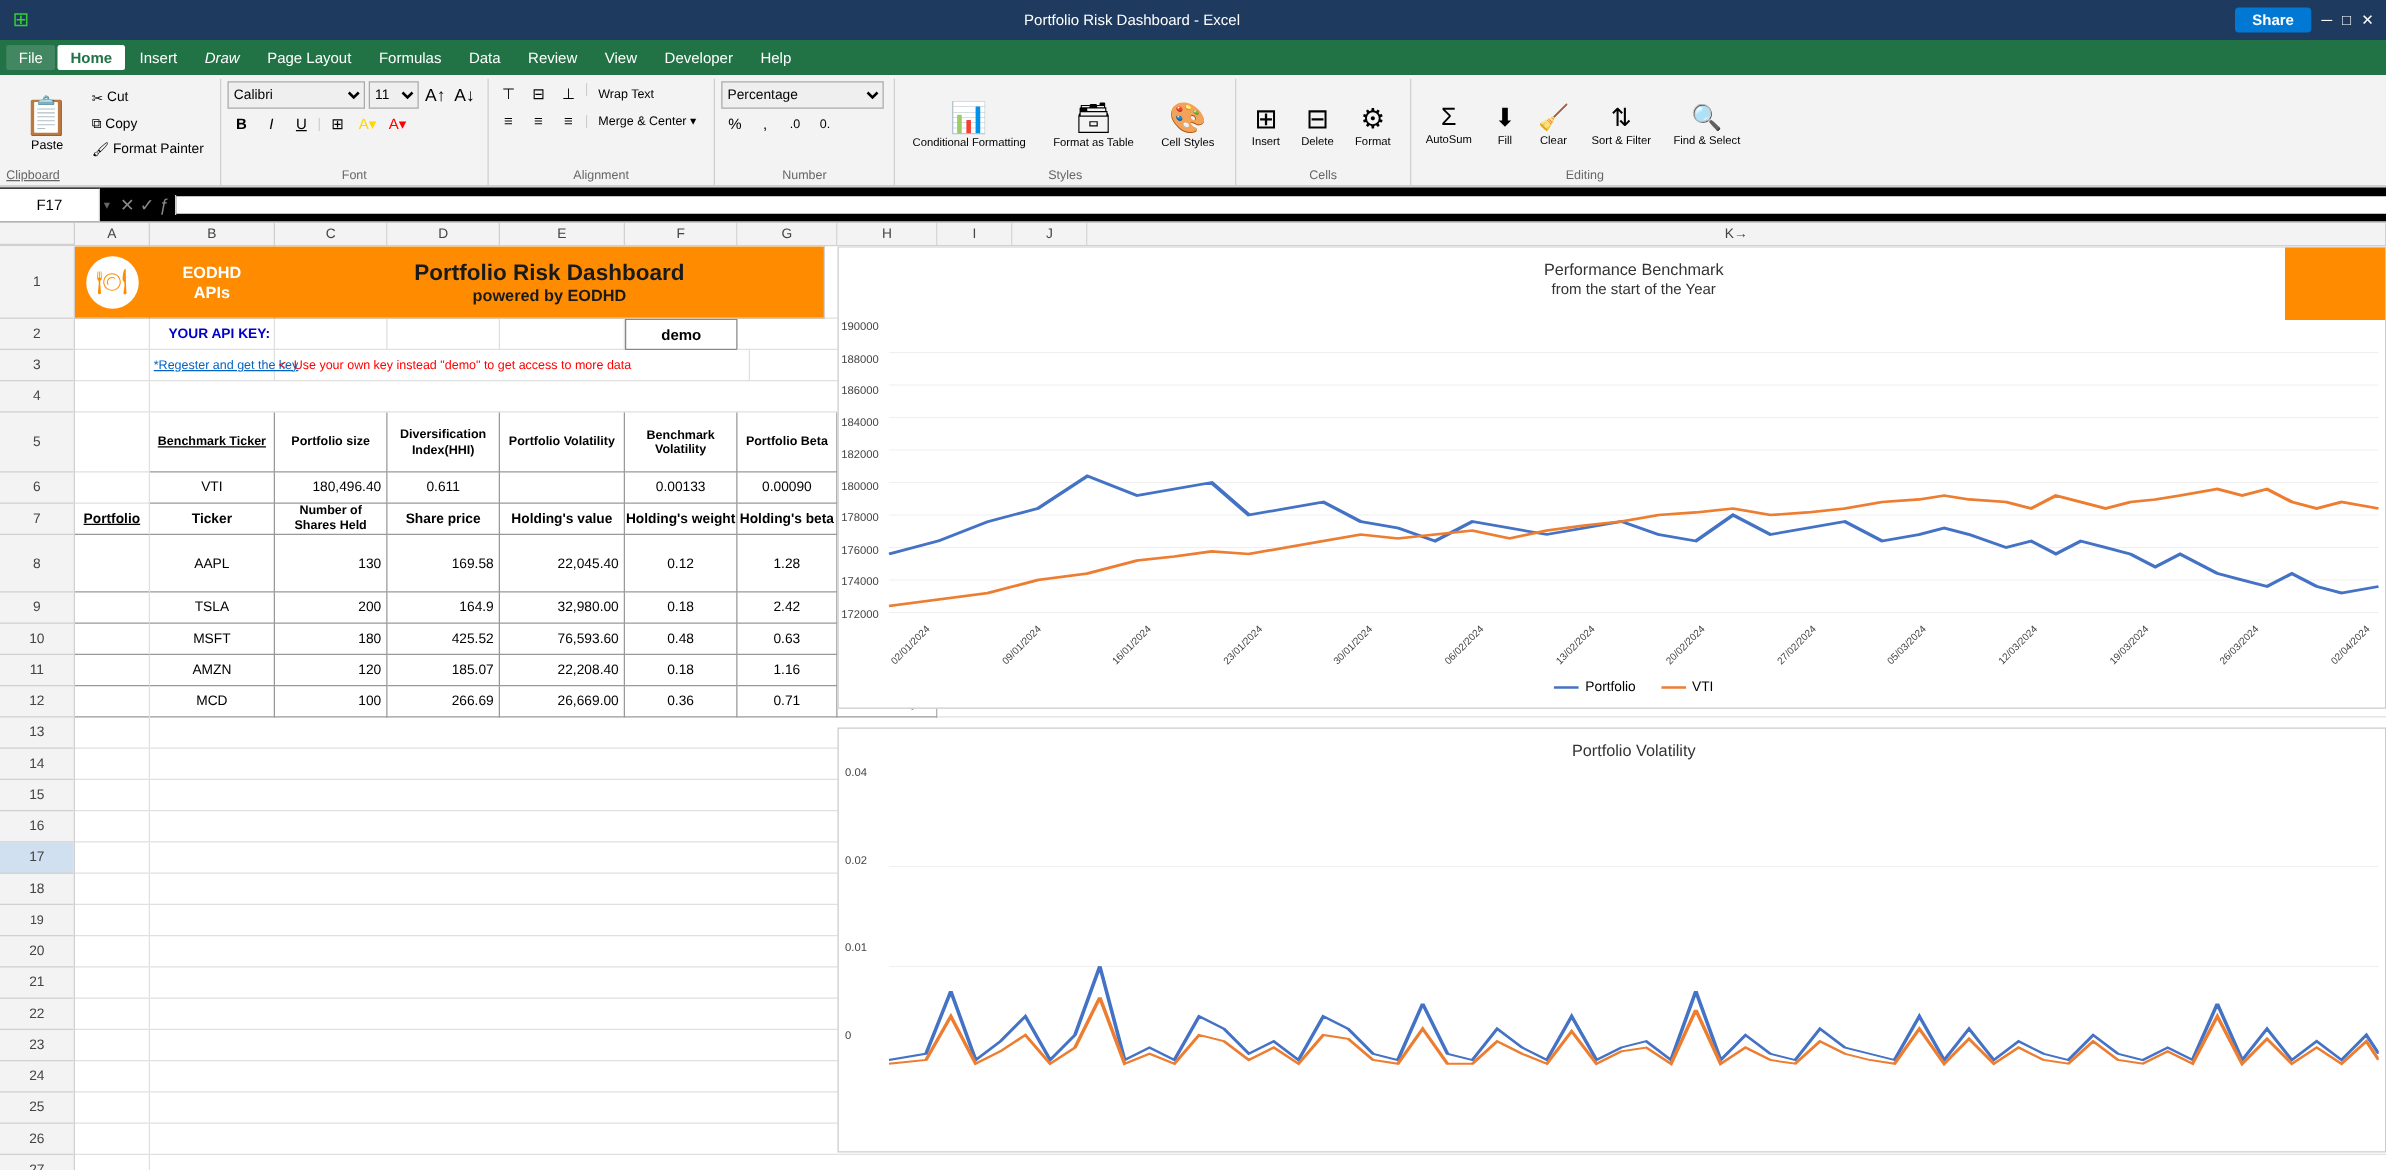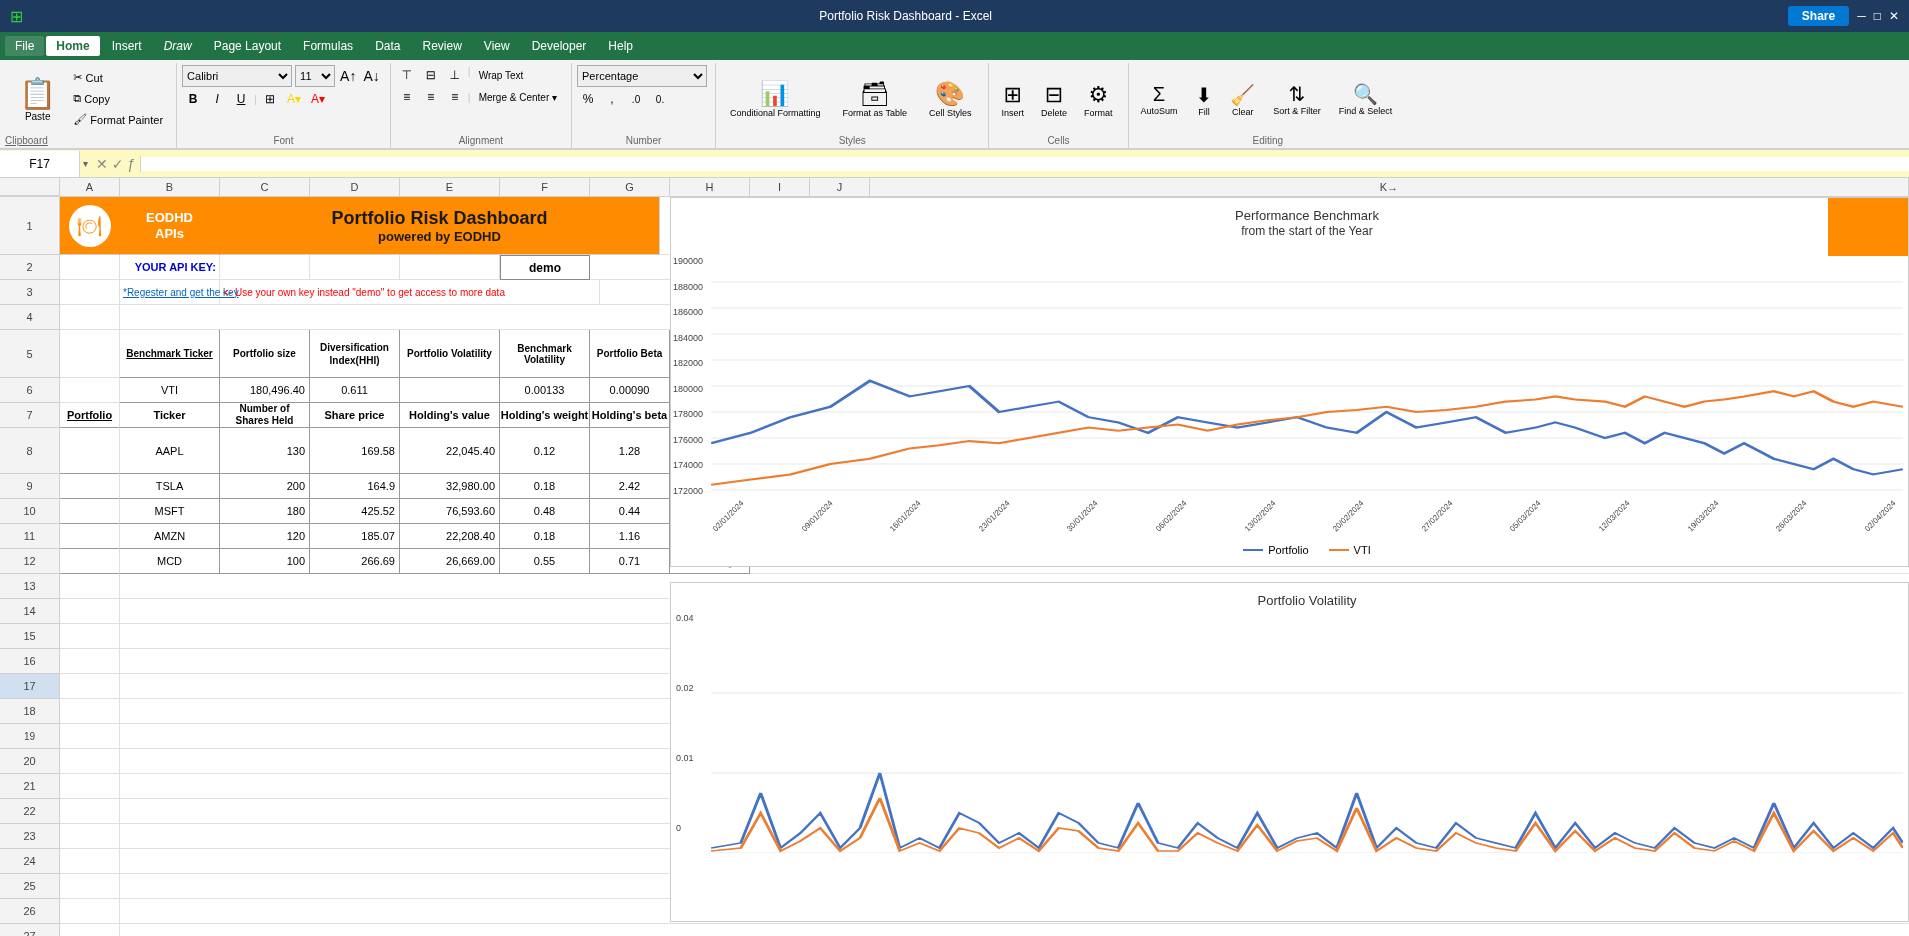--- a/index.html
+++ b/index.html
@@ -165,21 +165,21 @@
       <span style="font-size:9px; text-align:center; line-height:1.2;">Sort &amp; Filter</span>
     </div>
     <div style="display:flex; flex-direction:column; align-items:center; padding:2px 6px; cursor:pointer; border:1px solid transparent; border-radius:3px;">
       <span style="font-size:20px;">🔍</span>
       <span style="font-size:9px; text-align:center; line-height:1.2;">Find &amp; Select</span>
     </div>
     <span style="position:absolute; bottom:2px; left:0; right:0; text-align:center; font-size:10px; color:#666;">Editing</span>
   </div>
 </div>
 
-<div style="display:flex; align-items:center; height:28px; border-bottom:1px solid #d0d0d0; background:#fef9c3;">
+<div style="display:flex; align-items:center; height:28px; border-bottom:1px solid #d0d0d0; background:#000000;">
   <input style="width: 80px; height: 26px; border-top: none; border-bottom: none; border-left: none; border-image: initial; border-right: 1px solid rgb(208, 208, 208); padding: 0px 5px; font-size: 12px; text-align: center; outline: none;" value="F17">
   <span style="padding:0 3px; cursor:pointer; color:#666; font-size:10px;">▾</span>
   <div style="display:flex; align-items:center; padding:0 5px; gap:4px; color:#888; border-right:1px solid #d0d0d0;">
     <span style="cursor:pointer; font-size:14px;">✕</span>
     <span style="cursor:pointer; font-size:14px;">✓</span>
     <span style="cursor:pointer; font-size:14px;">ƒ</span>
   </div>
   <input style="flex: 1 1 0%; border: none; padding: 0px 8px; font-size: 12px; outline: none;">
 </div>
 
@@ -428,21 +428,21 @@
         <div style="width:90px; min-width:90px; border-right:1px solid #999; border-bottom:1px solid #999; display:flex; align-items:center; justify-content:flex-end; padding:0 4px; font-size:11px;">
             <span>425.52</span>
           </div>
         <div style="width:100px; min-width:100px; border-right:1px solid #999; border-bottom:1px solid #999; display:flex; align-items:center; justify-content:flex-end; padding:0 4px; font-size:11px;">
             <span>76,593.60</span>
           </div>
         <div style="width:90px; min-width:90px; border-right:1px solid #999; border-bottom:1px solid #999; display:flex; align-items:center; justify-content:center; font-size:11px;">
             <span>0.48</span>
           </div>
         <div style="width:80px; min-width:80px; border-right:1px solid #999; border-bottom:1px solid #999; display:flex; align-items:center; justify-content:center; font-size:11px;">
-            <span>0.44</span>
+            <span>0.63</span>
           </div>
         <div style="width:80px; min-width:80px; border-right:1px solid #999; border-bottom:1px solid #999; display:flex; align-items:center; overflow:hidden;">
           <svg width="70" height="22" viewBox="0 0 70 22">
             <polyline points="0,8 10,12 20,9 30,14 40,7 50,11 60,8 70,13" style="fill:none;stroke:#4472c4;stroke-width:1.5"></polyline>
           </svg>
         </div>
         <div style="flex:1; border-bottom:1px solid #e0e0e0; background:white;"></div>
       </div>
 
       <div style="display:flex; height:25px;">
@@ -481,21 +481,21 @@
         <div style="width:90px; min-width:90px; border-right:1px solid #999; border-bottom:1px solid #999; display:flex; align-items:center; justify-content:flex-end; padding:0 4px; font-size:11px;">
             <span>100</span>
           </div>
         <div style="width:90px; min-width:90px; border-right:1px solid #999; border-bottom:1px solid #999; display:flex; align-items:center; justify-content:flex-end; padding:0 4px; font-size:11px;">
             <span>266.69</span>
           </div>
         <div style="width:100px; min-width:100px; border-right:1px solid #999; border-bottom:1px solid #999; display:flex; align-items:center; justify-content:flex-end; padding:0 4px; font-size:11px;">
             <span>26,669.00</span>
           </div>
         <div style="width:90px; min-width:90px; border-right:1px solid #999; border-bottom:1px solid #999; display:flex; align-items:center; justify-content:center; font-size:11px;">
-            <span>0.55</span>
+            <span>0.36</span>
           </div>
         <div style="width:80px; min-width:80px; border-right:1px solid #999; border-bottom:1px solid #999; display:flex; align-items:center; justify-content:center; font-size:11px;">
             <span>0.71</span>
           </div>
         <div style="width:80px; min-width:80px; border-right:1px solid #999; border-bottom:1px solid #999; display:flex; align-items:center; overflow:hidden;">
           <svg width="70" height="22" viewBox="0 0 70 22">
             <polyline points="0,10 10,14 20,8 30,16 40,9 50,13 60,17 70,12" style="fill:none;stroke:#4472c4;stroke-width:1.5"></polyline>
           </svg>
         </div>
         <div style="flex:1; border-bottom:1px solid #e0e0e0; background:white;"></div>

